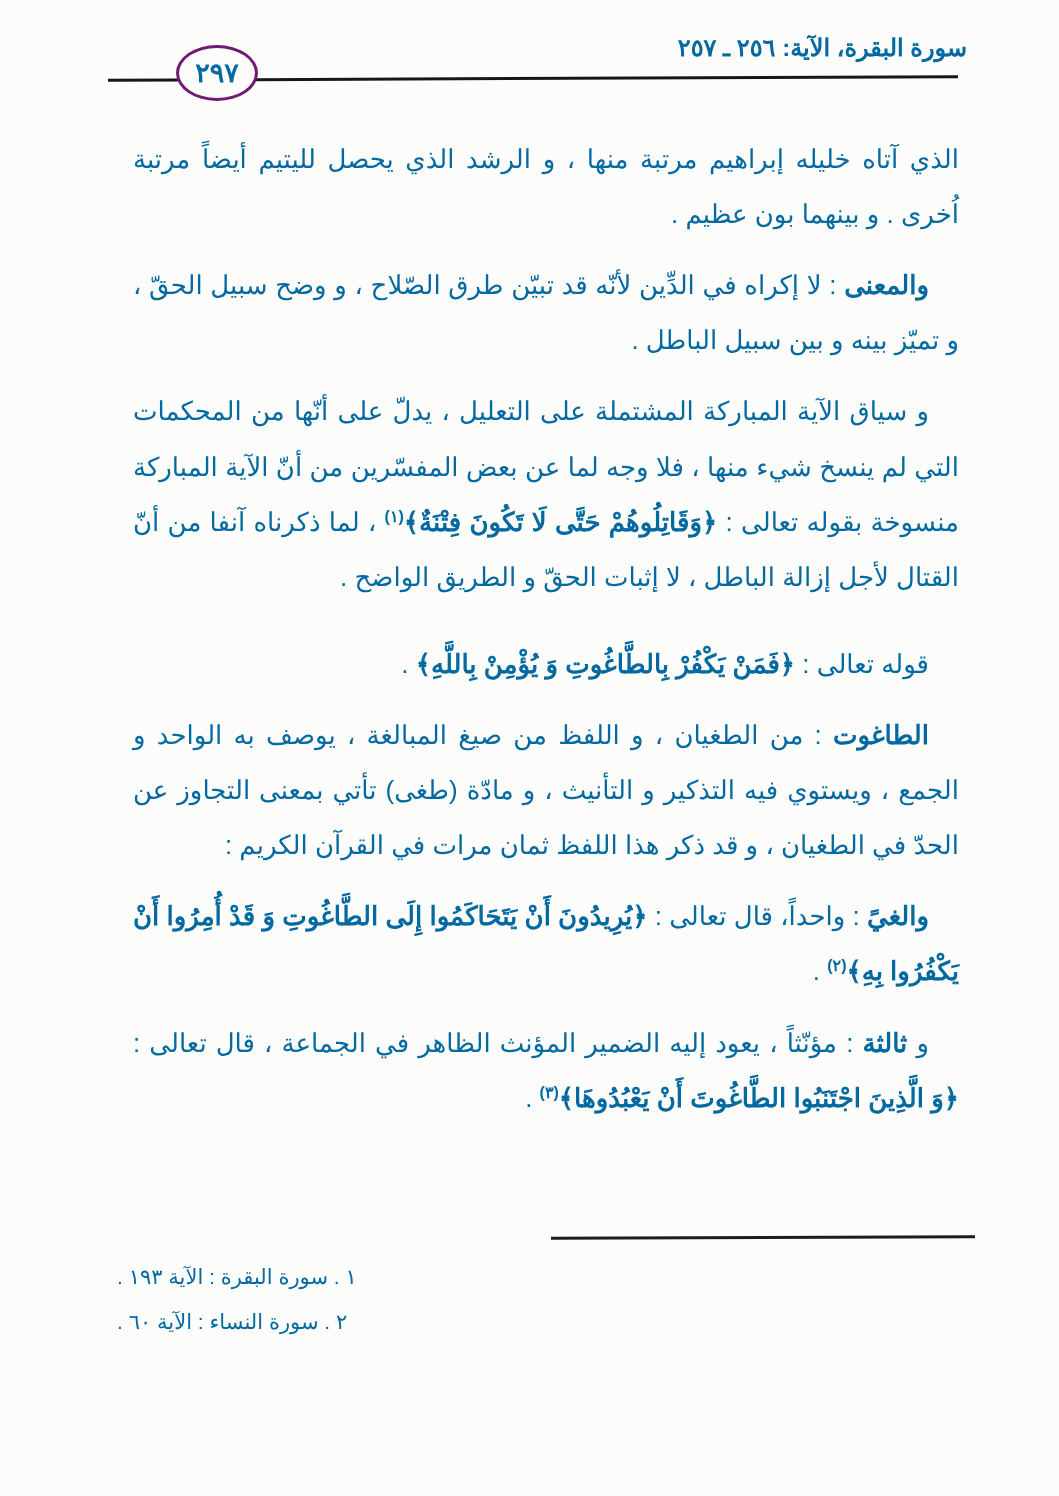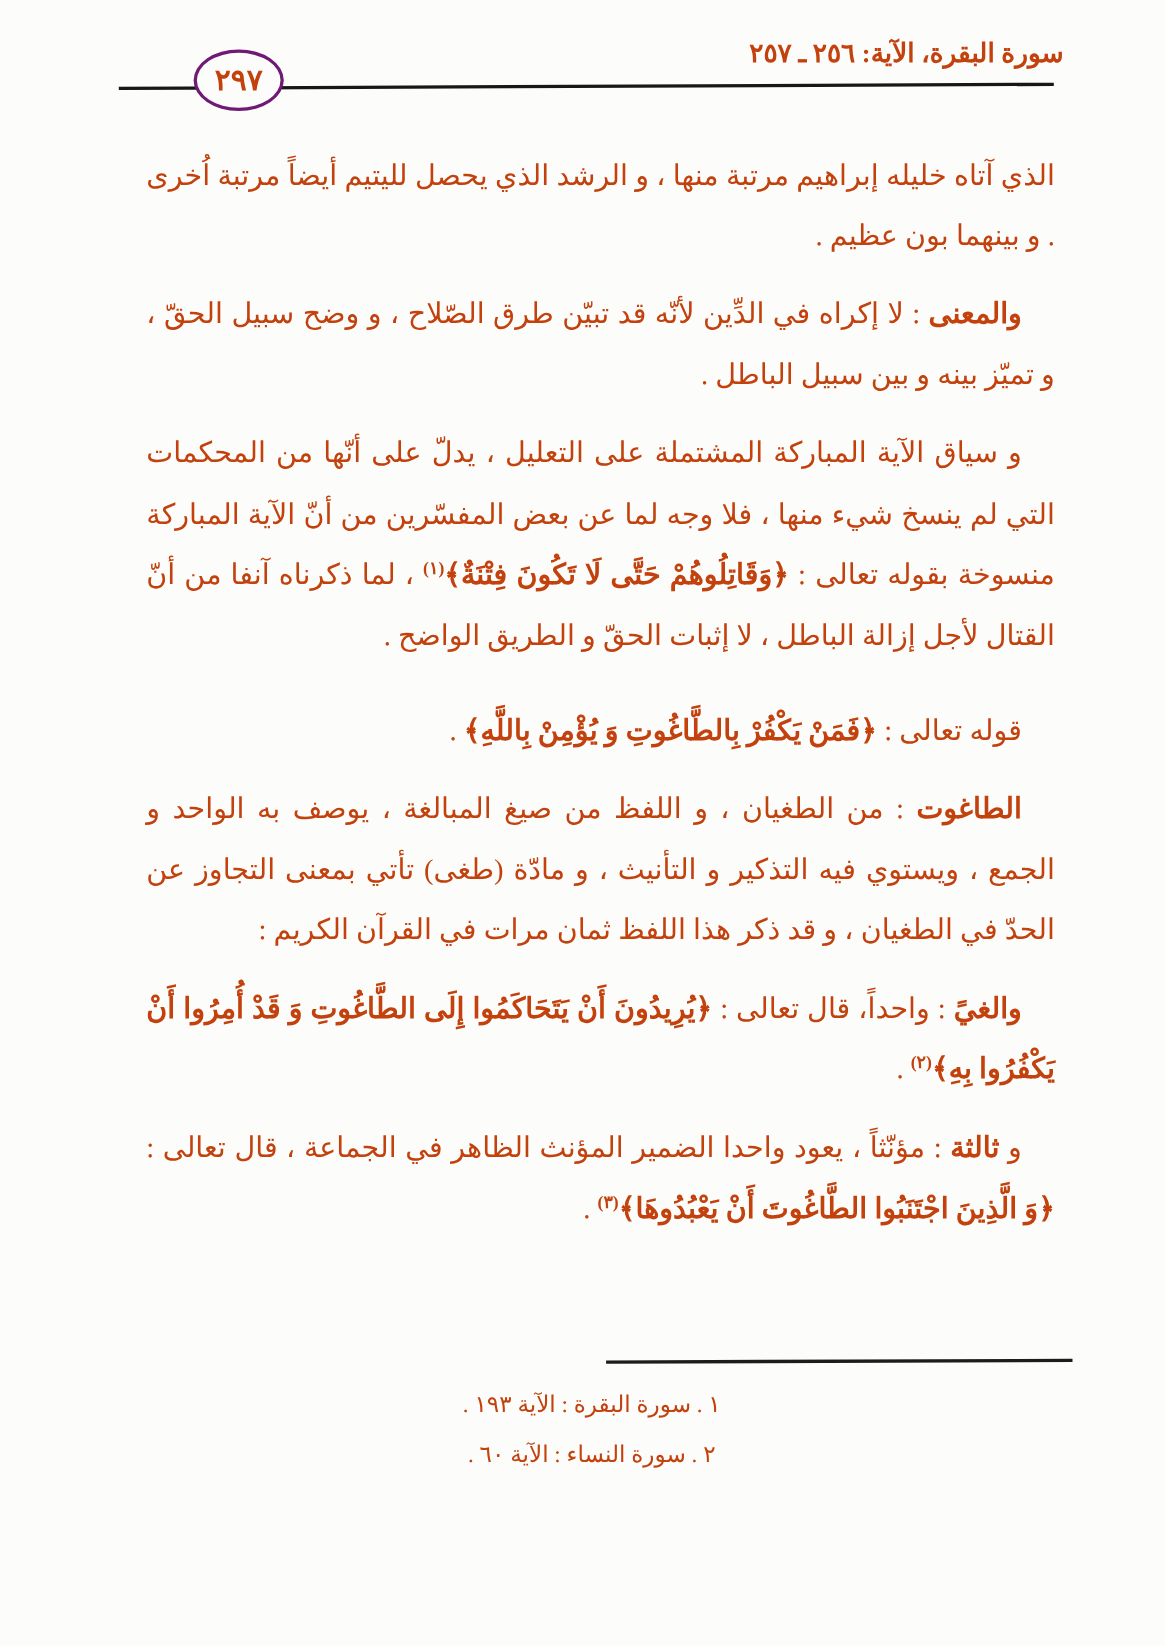--- a/index.html
+++ b/index.html
@@ -1,22 +1,22 @@
 <!DOCTYPE html>
 <html lang="ar" dir="rtl"><head>
 <meta charset="utf-8">
 <style>
   html, body { margin: 0; padding: 0; background: #ffffff; }
   .page {
     position: relative;
     width: 1059px;
     height: 1496px;
     background: #fcfcfb;
-    color: #c2410c;
-    font-family: Liberation Serif, serif;
+    color: #0369a1;
+    font-family: Liberation Sans, sans-serif;
     direction: rtl;
     overflow: hidden;
   }
 
   
   .header-title {
     position: absolute;
     top: 34px;
     right: 92px;
     font-size: 24px;
@@ -82,21 +82,21 @@
   .fn-sep {
     width: 424px;
     height: 3px;
     background: #1c1c1c;
     margin-bottom: 16px;
     transform: rotate(-0.2deg);
   }
   .fn-item {
     font-size: 21px;
     line-height: 2.12;
-    text-align: center;
+    text-align: left;
     padding-right: 16px;
   }
 </style>
 </head>
 <body>
 
 <div class="page">
 
   <div class="header-title">سورة البقرة، الآية: ٢٥٦ ـ ٢٥٧</div>
   <div class="header-rule"></div>
@@ -113,21 +113,21 @@
 
     <p class="para"><span>و سياق الآية المباركة المشتملة على التعليل ، يدلّ على أنّها من المحكمات التي لم ينسخ شيء منها ، فلا وجه لما عن بعض المفسّرين من أنّ الآية المباركة منسوخة بقوله تعالى : </span><span class="seg-verse">﴿وَقَاتِلُوهُمْ حَتَّى لَا تَكُونَ فِتْنَةٌ﴾</span><span class="seg-ref">(١)</span><span> ، لما ذكرناه آنفا من أنّ القتال لأجل إزالة الباطل ، لا إثبات الحقّ و الطريق الواضح .</span></p>
 
     <p class="para spaced"><span>قوله تعالى : </span><span class="seg-verse">﴿فَمَنْ يَكْفُرْ بِالطَّاغُوتِ وَ يُؤْمِنْ بِاللَّهِ﴾</span><span> .</span></p>
 
     <p class="para"><span class="seg-bold">الطاغوت</span><span> : من الطغيان ، و اللفظ من صيغ المبالغة ، يوصف به الواحد و الجمع ، ويستوي فيه التذكير و التأنيث ، و مادّة (طغى) تأتي بمعنى التجاوز عن الحدّ في الطغيان ، و قد ذكر هذا اللفظ ثمان مرات في القرآن الكريم :</span></p>
 
     <p class="para"><span class="seg-bold">والغيً</span><span> : واحداً، قال تعالى : </span><span class="seg-verse">﴿يُرِيدُونَ أَنْ يَتَحَاكَمُوا إِلَى الطَّاغُوتِ وَ قَدْ أُمِرُوا أَنْ يَكْفُرُوا بِهِ﴾</span><span class="seg-ref">(٢)</span><span> .</span></p>
 
 
-    <p class="para"><span>و </span><span class="seg-bold">ثالثة</span><span> : مؤنّثاً ، يعود واحدا الضمير المؤنث الظاهر في الجماعة ، قال تعالى : </span><span class="seg-verse">﴿وَ الَّذِينَ اجْتَنَبُوا الطَّاغُوتَ أَنْ يَعْبُدُوهَا﴾</span><span class="seg-ref">(٣)</span><span> .</span></p>
+    <p class="para"><span>و </span><span class="seg-bold">ثالثة</span><span> : مؤنّثاً ، يعود إليه الضمير المؤنث الظاهر في الجماعة ، قال تعالى : </span><span class="seg-verse">﴿وَ الَّذِينَ اجْتَنَبُوا الطَّاغُوتَ أَنْ يَعْبُدُوهَا﴾</span><span class="seg-ref">(٣)</span><span> .</span></p>
 
   </div>
 
   <div class="footnotes">
     <div class="fn-sep"></div>
     <div class="fn-item">١ . سورة البقرة : الآية ١٩٣ .</div>
     <div class="fn-item">٢ . سورة النساء : الآية ٦٠ .</div>
   </div>
 
 </div>

